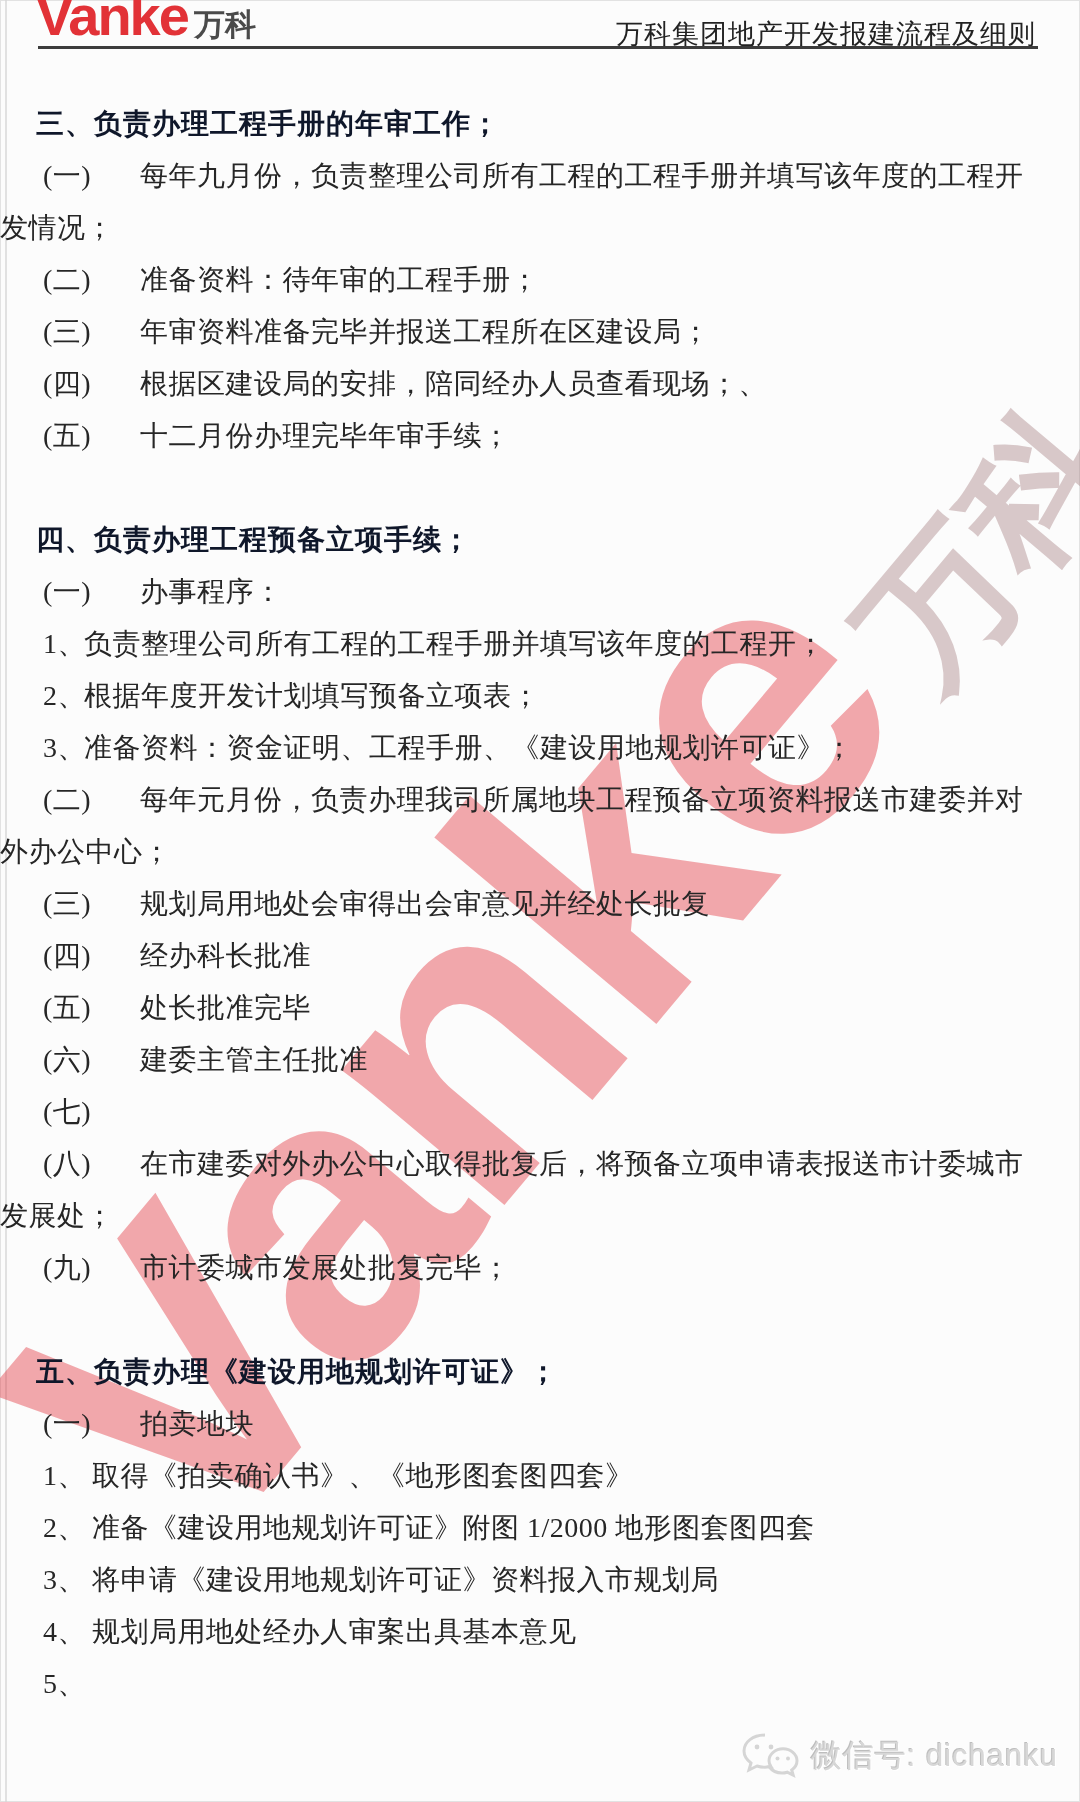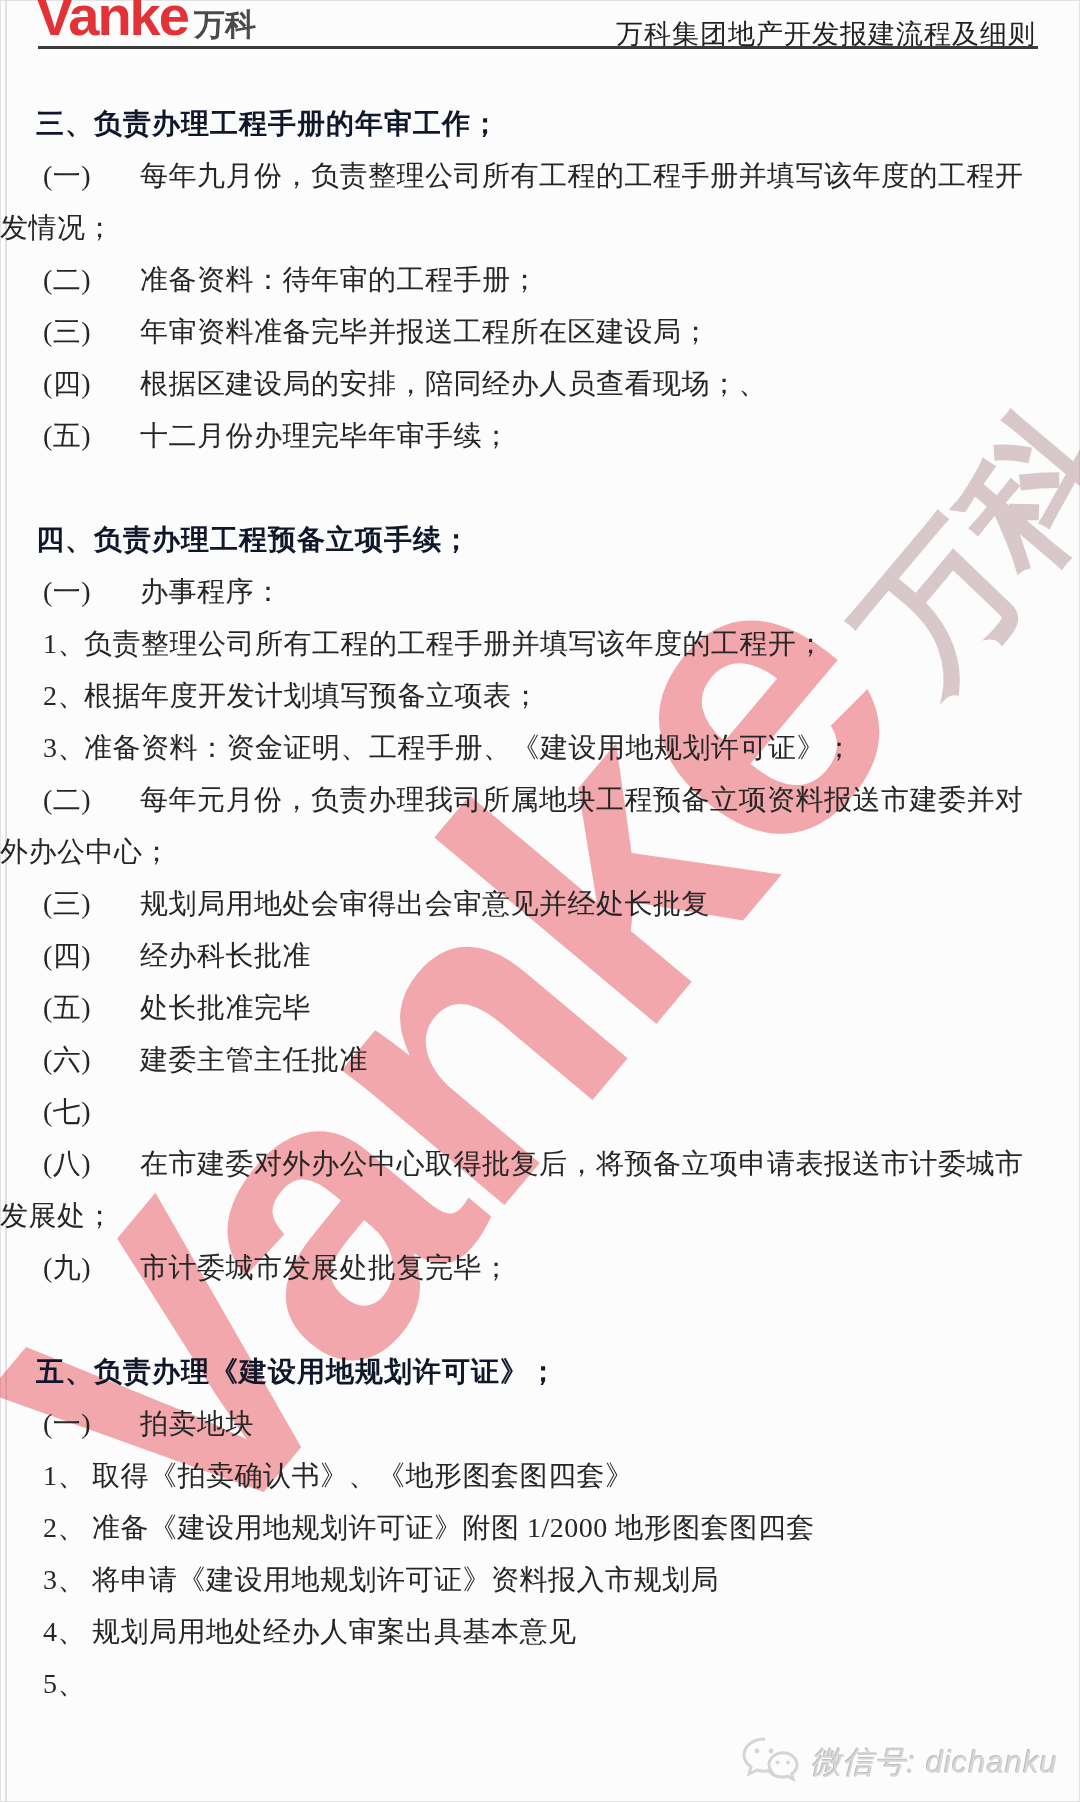--- a/index.html
+++ b/index.html
@@ -61,21 +61,21 @@
   .row .marker{position:absolute;left:43px;}
   .t-heading{padding-left:36px;font-weight:bold;color:#0f172a;letter-spacing:1px;}
   .t-item{padding-left:140px;}
   .t-cont{}
   .t-num{padding-left:84px;}
   .t-num5{padding-left:92px;}
   .t-blank{height:52px;}
   
   .footer{
     position:absolute;right:22px;top:1728px;height:56px;z-index:1;
-    display:flex;align-items:flex-end;font-style:italic;
+    display:flex;align-items:center;
   }
   .wechat-icon{margin-right:10px;opacity:.85;}
   .wechat-id{
     font-family:"Liberation Sans","DejaVu Sans",sans-serif;
     font-size:31px;color:#d7d7d7;letter-spacing:1px;
     text-shadow:-1px -1px 0 #bdbdbd, 1px 1px 0 #ffffff;
     white-space:nowrap;
   }
 </style>
 </head>

